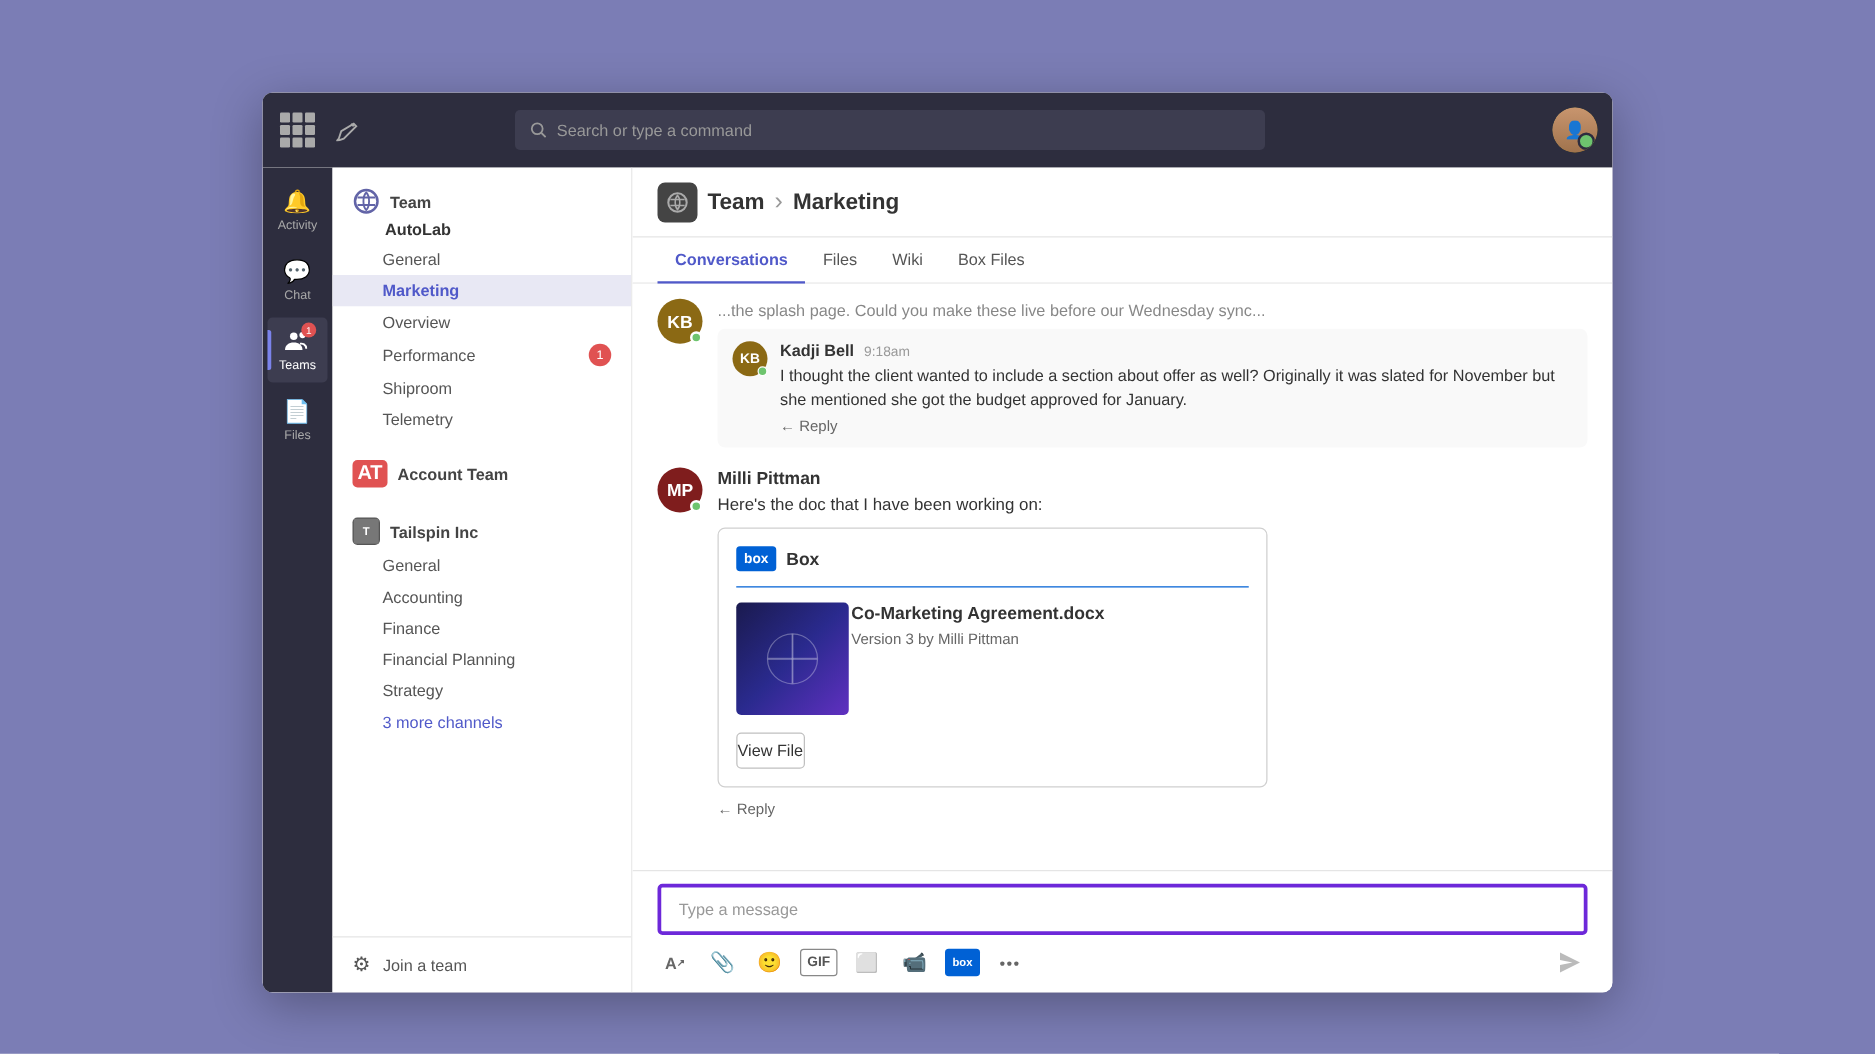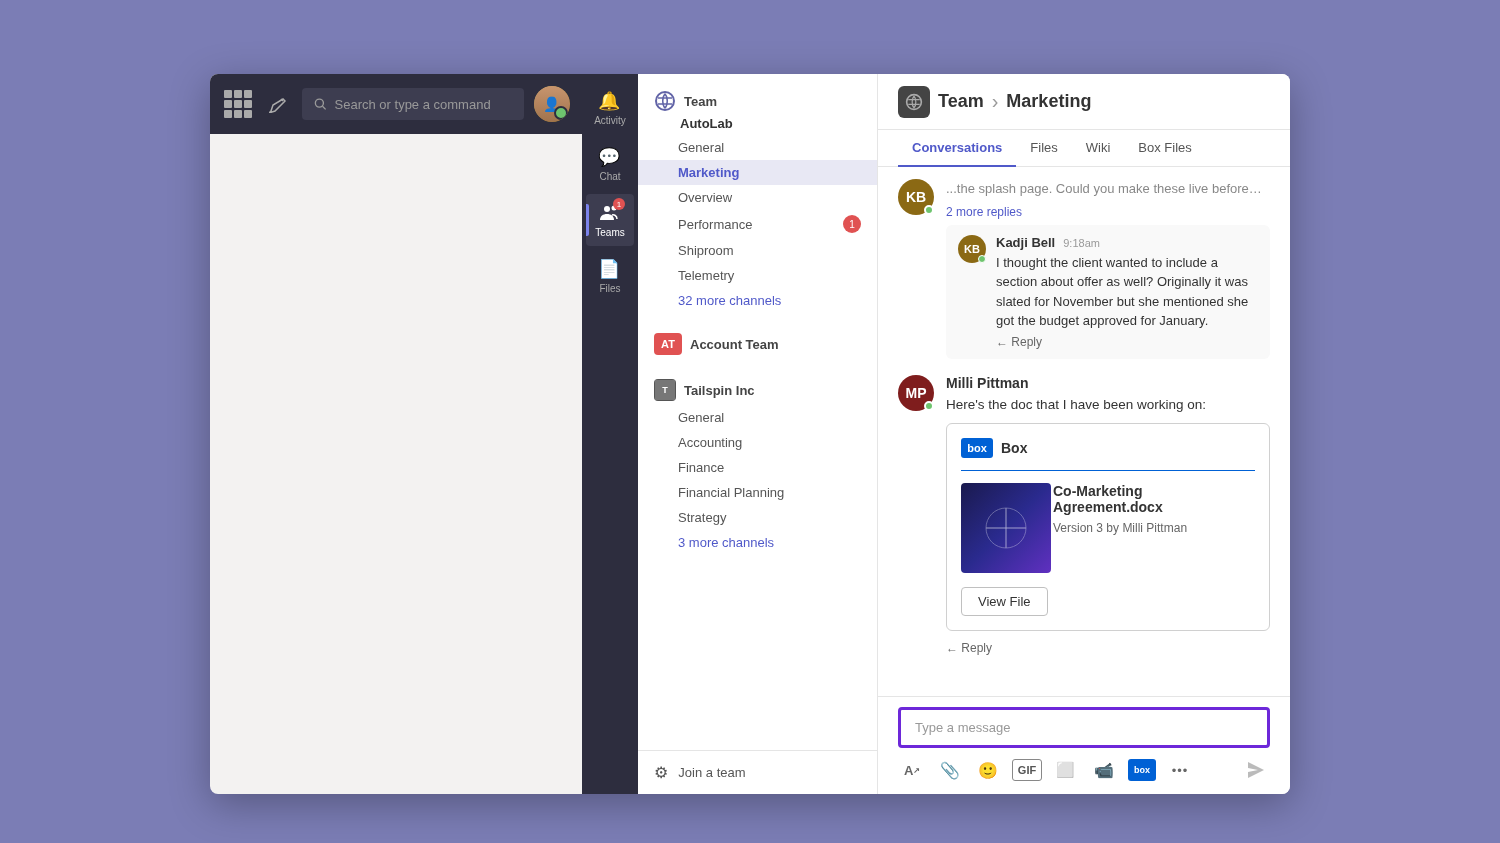--- a/index.html
+++ b/index.html
@@ -11,21 +11,21 @@
       min-height: 100vh;
       font-family: 'Segoe UI', sans-serif;
     }
     .app-window {
       width: 1080px;
       height: 720px;
       background: #f3f2f1;
       border-radius: 8px;
       overflow: hidden;
       display: flex;
-      flex-direction: row;
+      flex-direction: column;
       box-shadow: 0 10px 40px rgba(0,0,0,0.3);
       margin-top: 25px;
     }
     
     .top-bar {
       height: 60px;
       background: #2d2d3e;
       display: flex;
       align-items: center;
       padding: 0 12px;
@@ -521,21 +521,21 @@
       font-weight: 600;
       color: #333;
       margin-bottom: 6px;
     }
     .box-file-meta {
       font-size: 12px;
       color: #666;
     }
     .view-file-btn {
       margin-top: 14px;
-      padding: 6px 16px;
+      padding: 6px 0;
       border: 1px solid #c0c0c0;
       border-radius: 4px;
       background: white;
       font-size: 13px;
       color: #333;
       cursor: pointer;
     }
 
     
     .message-input-area {
@@ -686,26 +686,25 @@
         <div style="padding-left:42px; font-size:13px; font-weight:600; color:#333; padding-bottom:4px;">AutoLab</div>
         <div class="channel-item">General</div>
         <div class="channel-item active">Marketing</div>
         <div class="channel-item">Overview</div>
         <div class="channel-item" style="justify-content:space-between;">
           <span>Performance</span>
           <div class="channel-badge">1</div>
         </div>
         <div class="channel-item">Shiproom</div>
         <div class="channel-item">Telemetry</div>
-        <div class="more-channels">32 more channels</div>
       </div>
 
       <div class="sidebar-section">
         <div class="section-header">
-          <div style="width:28px;height:22px;background:#e05252;border-radius:4px;display:flex;align-items:center;justify-content:center;font-size:11px;color:white;font-weight:bold;">AT</div>
+          <div style="width:28px;height:22px;background:#e05252;border-radius:4px;display:flex;align-items:center;justify-content:center;font-size:16px;color:white;font-weight:bold;">AT</div>
           <span>Account Team</span>
         </div>
       </div>
 
       <div class="sidebar-section">
         <div class="section-header">
           <div style="width:22px;height:22px;background:#555;border-radius:4px;display:flex;align-items:center;justify-content:center;overflow:hidden;">
             <div style="width:20px;height:20px;background:#777;display:flex;align-items:center;justify-content:center;font-size:9px;color:white;font-weight:bold;">T</div>
           </div>
           <span>Tailspin Inc</span>
@@ -751,21 +750,20 @@
 
       <div class="messages-area">
 
         <div class="message-group">
           <div class="msg-avatar">
             <div class="avatar-img" style="background:#8b6914;">KB</div>
             <div class="online-dot"></div>
           </div>
           <div class="msg-content">
             <div class="msg-text-fade">...the splash page. Could you make these live before our Wednesday sync...</div>
-            <div class="replies-link">2 more replies</div>
 
             <div class="reply-container">
               <div class="reply-avatar">
                 <div class="reply-avatar-img" style="background:#8b6914;">KB</div>
                 <div class="reply-online"></div>
               </div>
               <div class="reply-content">
                 <div class="reply-header">
                   <span class="reply-name">Kadji Bell</span>
                   <span class="reply-time">9:18am</span>

